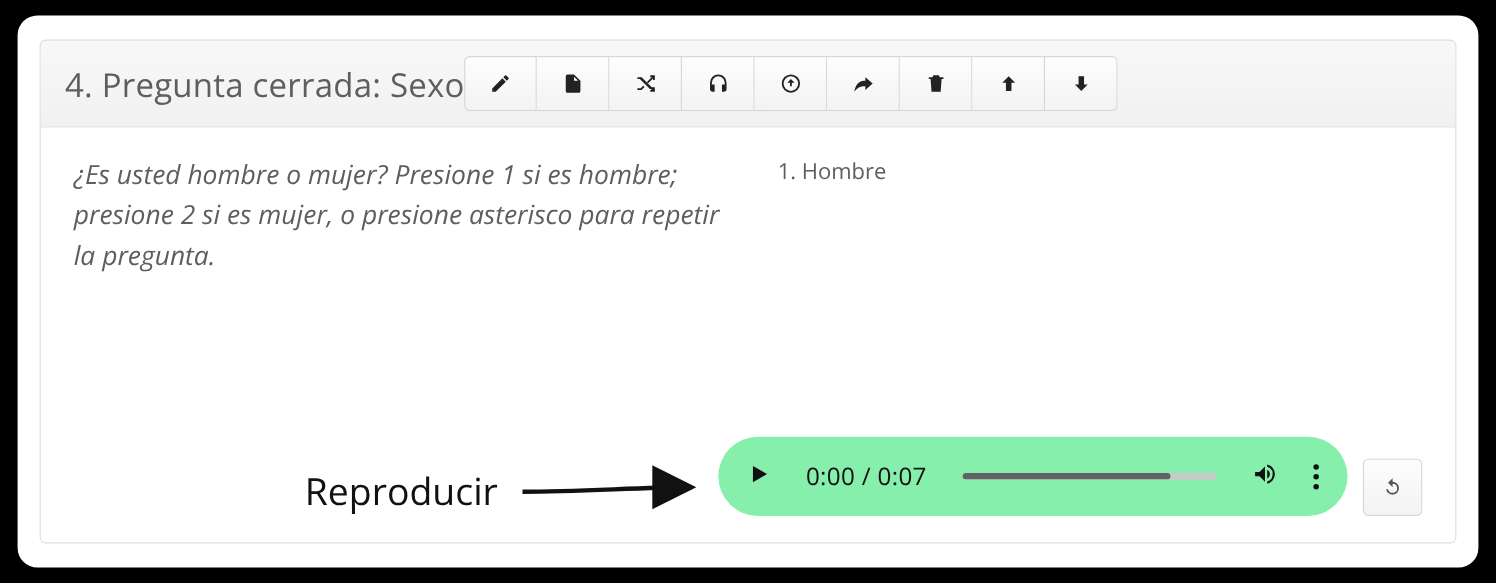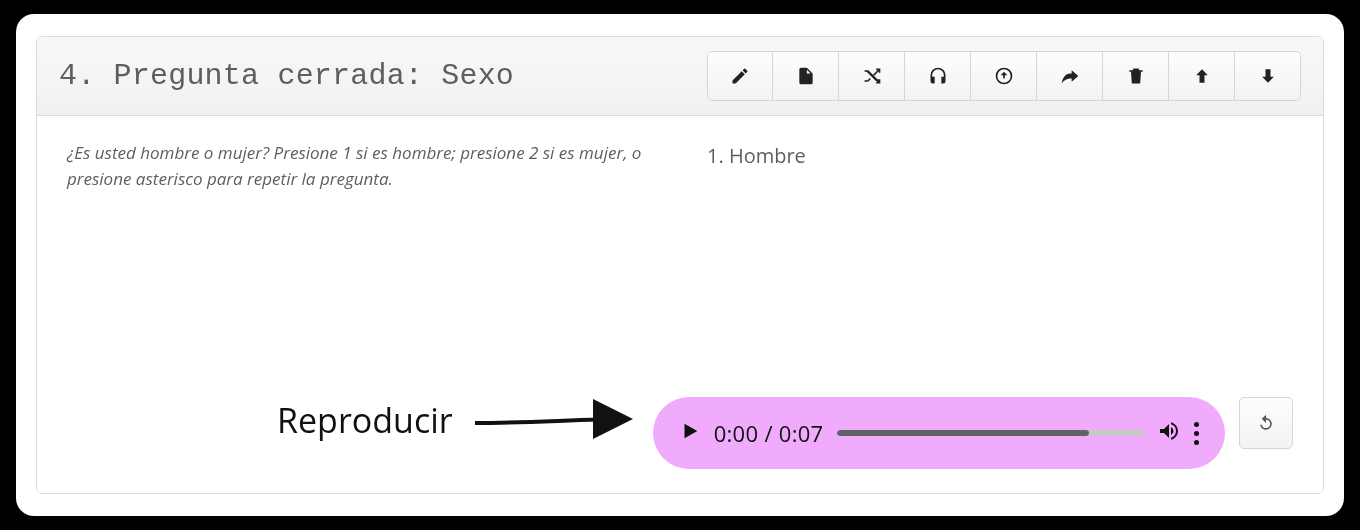--- a/index.html
+++ b/index.html
@@ -26,22 +26,20 @@
     overflow: hidden;
     display: flex;
     flex-direction: column;
   }
   .panel-header {
     background: linear-gradient(#f8f8f8,#f1f1f1);
     border-bottom: 1px solid #dcdcdc;
     padding: 14px 22px;
     display: flex;
     align-items: center;
-    justify-content: space-between;
-    font-family: Liberation Mono, monospace;
   }
   .panel-title {
     font-size: 30px;
     font-weight: 400;
     color: #5e5e5e;
     letter-spacing: 0.2px;
   }
   .toolbar { display: flex; gap: 0; }
   .btn {
     width: 66px;
@@ -62,48 +60,48 @@
     flex: 1;
     padding: 24px 30px 20px 30px;
     background: #fff;
     position: relative;
   }
   .content-row { display: flex; gap: 40px; }
   .question-text {
     flex: 0 0 600px;
     font-style: italic;
     color: #5e5e5e;
-    font-size: 17px;
+    font-size: 24px;
     line-height: 1.55;
   }
   .options { flex: 1; color: #5e5e5e; font-size: 20px; line-height: 1.55; }
   .audio-row {
     position: absolute;
     left: 0; right: 0;
     bottom: 24px;
     display: flex;
-    align-items: flex-start;
+    align-items: flex-end;
     padding: 0 30px;
   }
   .annotation {
     font-size: 34px;
     color: #111;
     margin-left: 210px;
     margin-right: 18px;
     white-space: nowrap;
   }
   .arrow { flex: 0 0 auto; }
   .audio-pill {
-    background: #f0abfc;
+    background: #86efac;
     height: 72px;
     border-radius: 36px;
     display: flex;
     align-items: center;
     padding: 0 26px;
-    gap: 13px;
+    gap: 32px;
     flex: 1;
     margin-left: 12px;
     margin-right: 14px;
     max-width: 578px;
     min-width: 560px;
   }
   .play svg { width: 22px; height: 22px; fill:#111; }
   .audio-time { color:#111; font-size: 22px; letter-spacing: 0.3px; }
   .progress {
     flex: 1;

